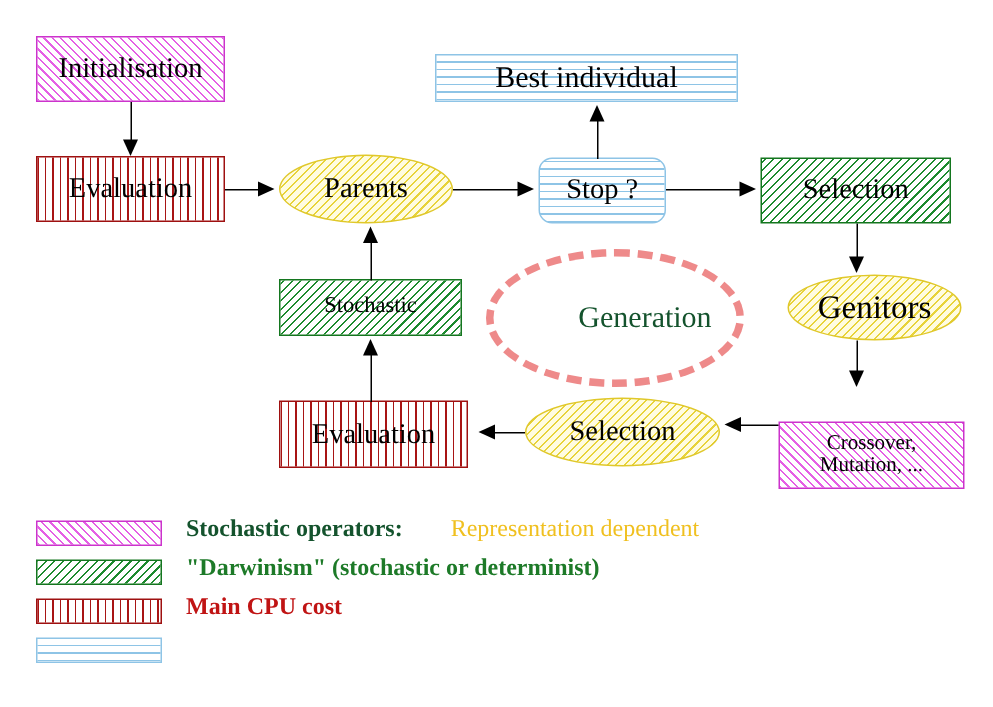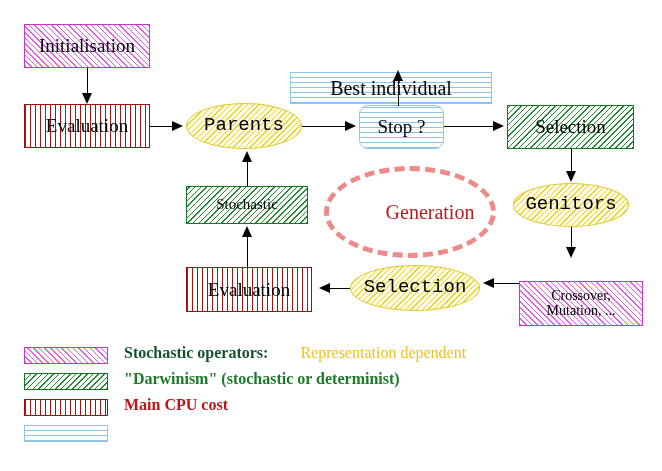--- a/index.html
+++ b/index.html
@@ -38,38 +38,38 @@
     background-image:repeating-linear-gradient(-45deg,
       #e8d33a 0px,#e8d33a 1px,rgba(255,255,255,0) 1px,rgba(255,255,255,0) 4px);
   }
 
   .b-magenta{border:1px solid #cc33cc;}
   .b-green  {border:1px solid #14761f;}
   .b-red    {border:1px solid #9e1010;}
   .b-blue   {border:1px solid #8ec4e6;}
   .b-yellow {border:1px solid #e0c82a;}
 
-  .ellipse{border-radius:50%;font-family:Liberation Mono, monospace;}
+  .ellipse{border-radius:50%;}
   .rounded{border-radius:9px;}
 
   
   .ln{position:absolute;background:#000;z-index:1;}
   .ln.h{height:1px;}
   .ln.v{width:1px;}
   .ar{position:absolute;width:0;height:0;z-index:2;}
   .ar.down {border-left:5px solid transparent;border-right:5px solid transparent;border-top:11px solid #000;}
   .ar.up   {border-left:5px solid transparent;border-right:5px solid transparent;border-bottom:11px solid #000;}
   .ar.right{border-top:5px solid transparent;border-bottom:5px solid transparent;border-left:11px solid #000;}
   .ar.left {border-top:5px solid transparent;border-bottom:5px solid transparent;border-right:11px solid #000;}
 
   
   #generation{position:absolute;left:324px;top:166px;width:172px;height:92px;
     border:5px dashed #ee8a8a;border-radius:50%;box-sizing:border-box;
     display:flex;align-items:center;justify-content:center;z-index:0;}
-  #generation .lbl{color:#b91c1c;font-size:20px;margin-left:40px;}
+  #generation .lbl{color:#14532d;font-size:20px;margin-left:40px;}
 
   
   #legend{position:absolute;left:24px;top:344px;width:620px;}
   .lg-row{position:relative;height:26px;}
   .lg-sw{position:absolute;left:0;top:3px;width:84px;height:17px;box-sizing:border-box;}
   .lg-tx{position:absolute;left:100px;top:0;font-size:16px;white-space:nowrap;}
   .lg-tx .c1{font-weight:bold;}
   .c-mag{color:#14532d;}
   .c-gold{color:#f0c020;}
   .c-grn{color:#1d7a28;}
@@ -86,41 +86,41 @@
   </div>
 
   <div class="node h-red b-red" id="n-evaltop" style="left:24px;top:104px;width:126px;height:44px;font-size:19px;">
     <span class="lbl">Evaluation</span>
   </div>
 
   <div class="node h-yellow b-yellow ellipse" id="n-parents" style="left:186px;top:103px;width:116px;height:46px;font-size:19px;">
     <span class="lbl">Parents</span>
   </div>
 
-  <div class="node h-blue b-blue" id="n-best" style="left:290px;top:36px;width:202px;height:32px;font-size:20px;margin-top:36px;">
+  <div class="node h-blue b-blue" id="n-best" style="left:290px;top:36px;width:202px;height:32px;font-size:20px;">
     <span class="lbl">Best individual</span>
   </div>
 
   <div class="node h-blue b-blue rounded" id="n-stop" style="left:359px;top:105px;width:85px;height:44px;font-size:19px;">
     <span class="lbl">Stop ?</span>
   </div>
 
   <div class="node h-green b-green" id="n-selection" style="left:507px;top:105px;width:127px;height:44px;font-size:19px;text-align:center;">
     <span class="lbl">Selection</span>
   </div>
 
   <div class="node h-green b-green" id="n-replacement" style="left:186px;top:186px;width:122px;height:38px;font-size:15px;">
     <span class="lbl">Stochastic</span>
   </div>
 
   <div id="generation">
     <span class="lbl">Generation</span>
   </div>
 
-  <div class="node h-yellow b-yellow ellipse" id="n-genitors" style="left:513px;top:183px;width:116px;height:44px;font-size:19px;">
+  <div class="node h-yellow b-yellow ellipse" id="n-genitors" style="left:525px;top:183px;width:116px;height:44px;font-size:22px;">
     <span class="lbl">Genitors</span>
   </div>
 
   <div class="node h-red b-red" id="n-evalbot" style="left:186px;top:267px;width:126px;height:45px;font-size:19px;">
     <span class="lbl">Evaluation</span>
   </div>
 
   <div class="node h-yellow b-yellow ellipse" id="n-offspring" style="left:350px;top:265px;width:130px;height:46px;font-size:19px;">
     <span class="lbl">Selection</span>
   </div>

